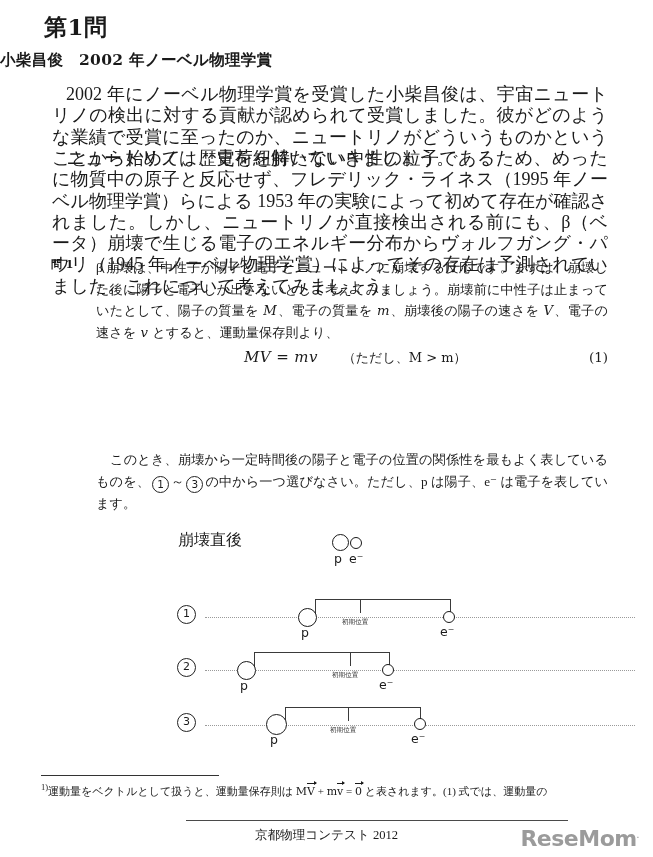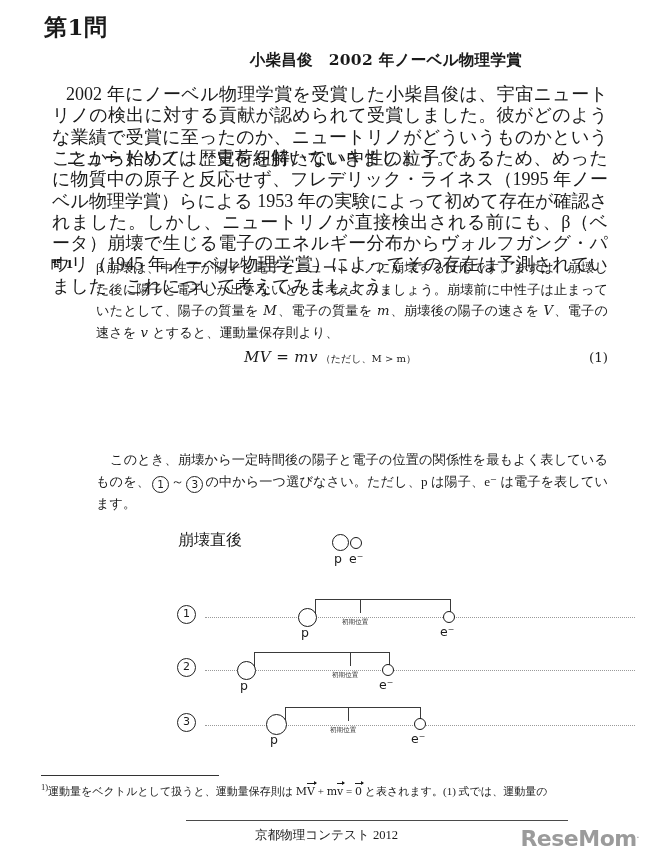--- a/index.html
+++ b/index.html
@@ -25,21 +25,21 @@
     left: 44px; top: 12px;
     font-size: 23px;
     font-weight: bold;
     letter-spacing: 0.5px;
     font-family: "DejaVu Serif", "Liberation Serif", serif;
   }
   .subject-title {
     position: absolute;
     left: 0; top: 50px;
     width: 522px;
-    text-align: right;
+    text-align: left;
     font-size: 15.5px;
     font-weight: bold;
     font-family: "DejaVu Serif", "Liberation Serif", serif;
     letter-spacing: 0.3px;
   }
 
   
   .body-block {
     position: absolute;
     font-size: 18px;
@@ -113,22 +113,22 @@
     left: 148px; top: 0;
     font-family: "DejaVu Serif", "Liberation Serif", serif;
   }
   .eq-math {
     font-style: italic;
     font-size: 15px;
     letter-spacing: 0.4px;
   }
   .eq-cond {
     font-style: normal;
-    font-size: 10px;
-    margin-left: 3px;
+    font-size: 13px;
+    margin-left: 25px;
   }
   .eq-num {
     position: absolute;
     right: 0; top: 1px;
     font-size: 13.5px;
     font-family: "DejaVu Serif", "Liberation Serif", serif;
   }
   .circled {
     display: inline-block;
     width: 15px; height: 15px;

